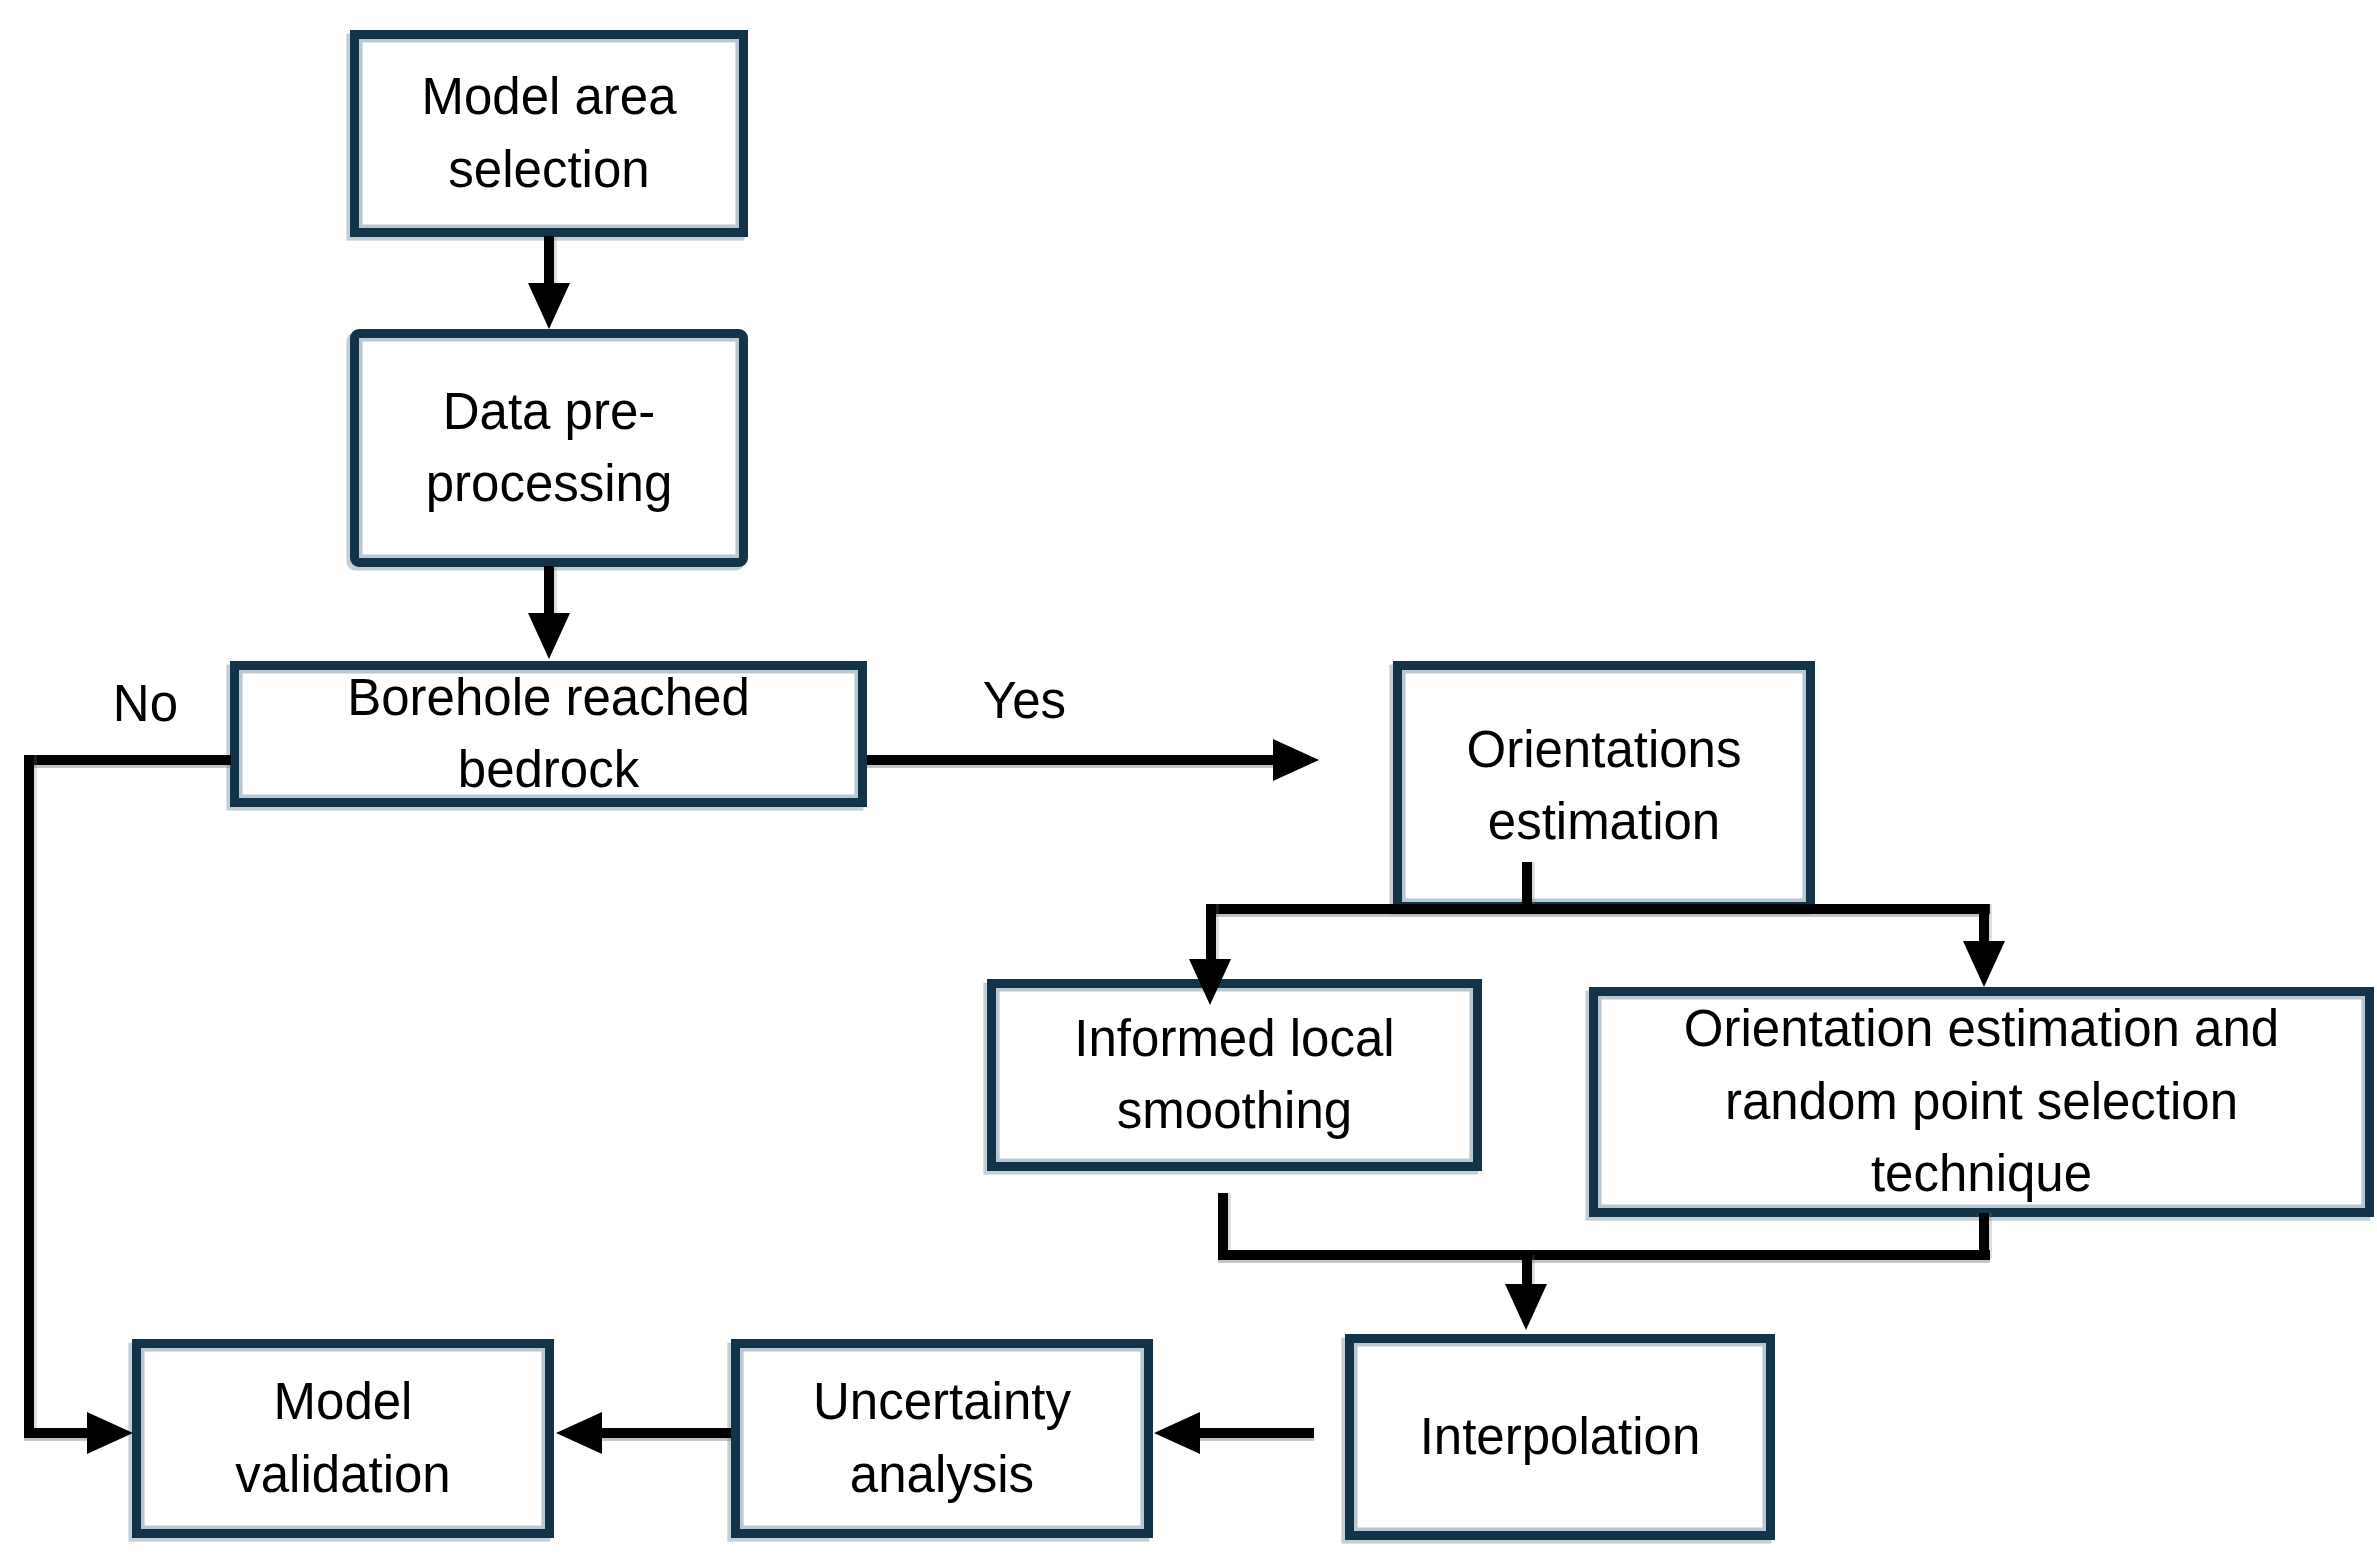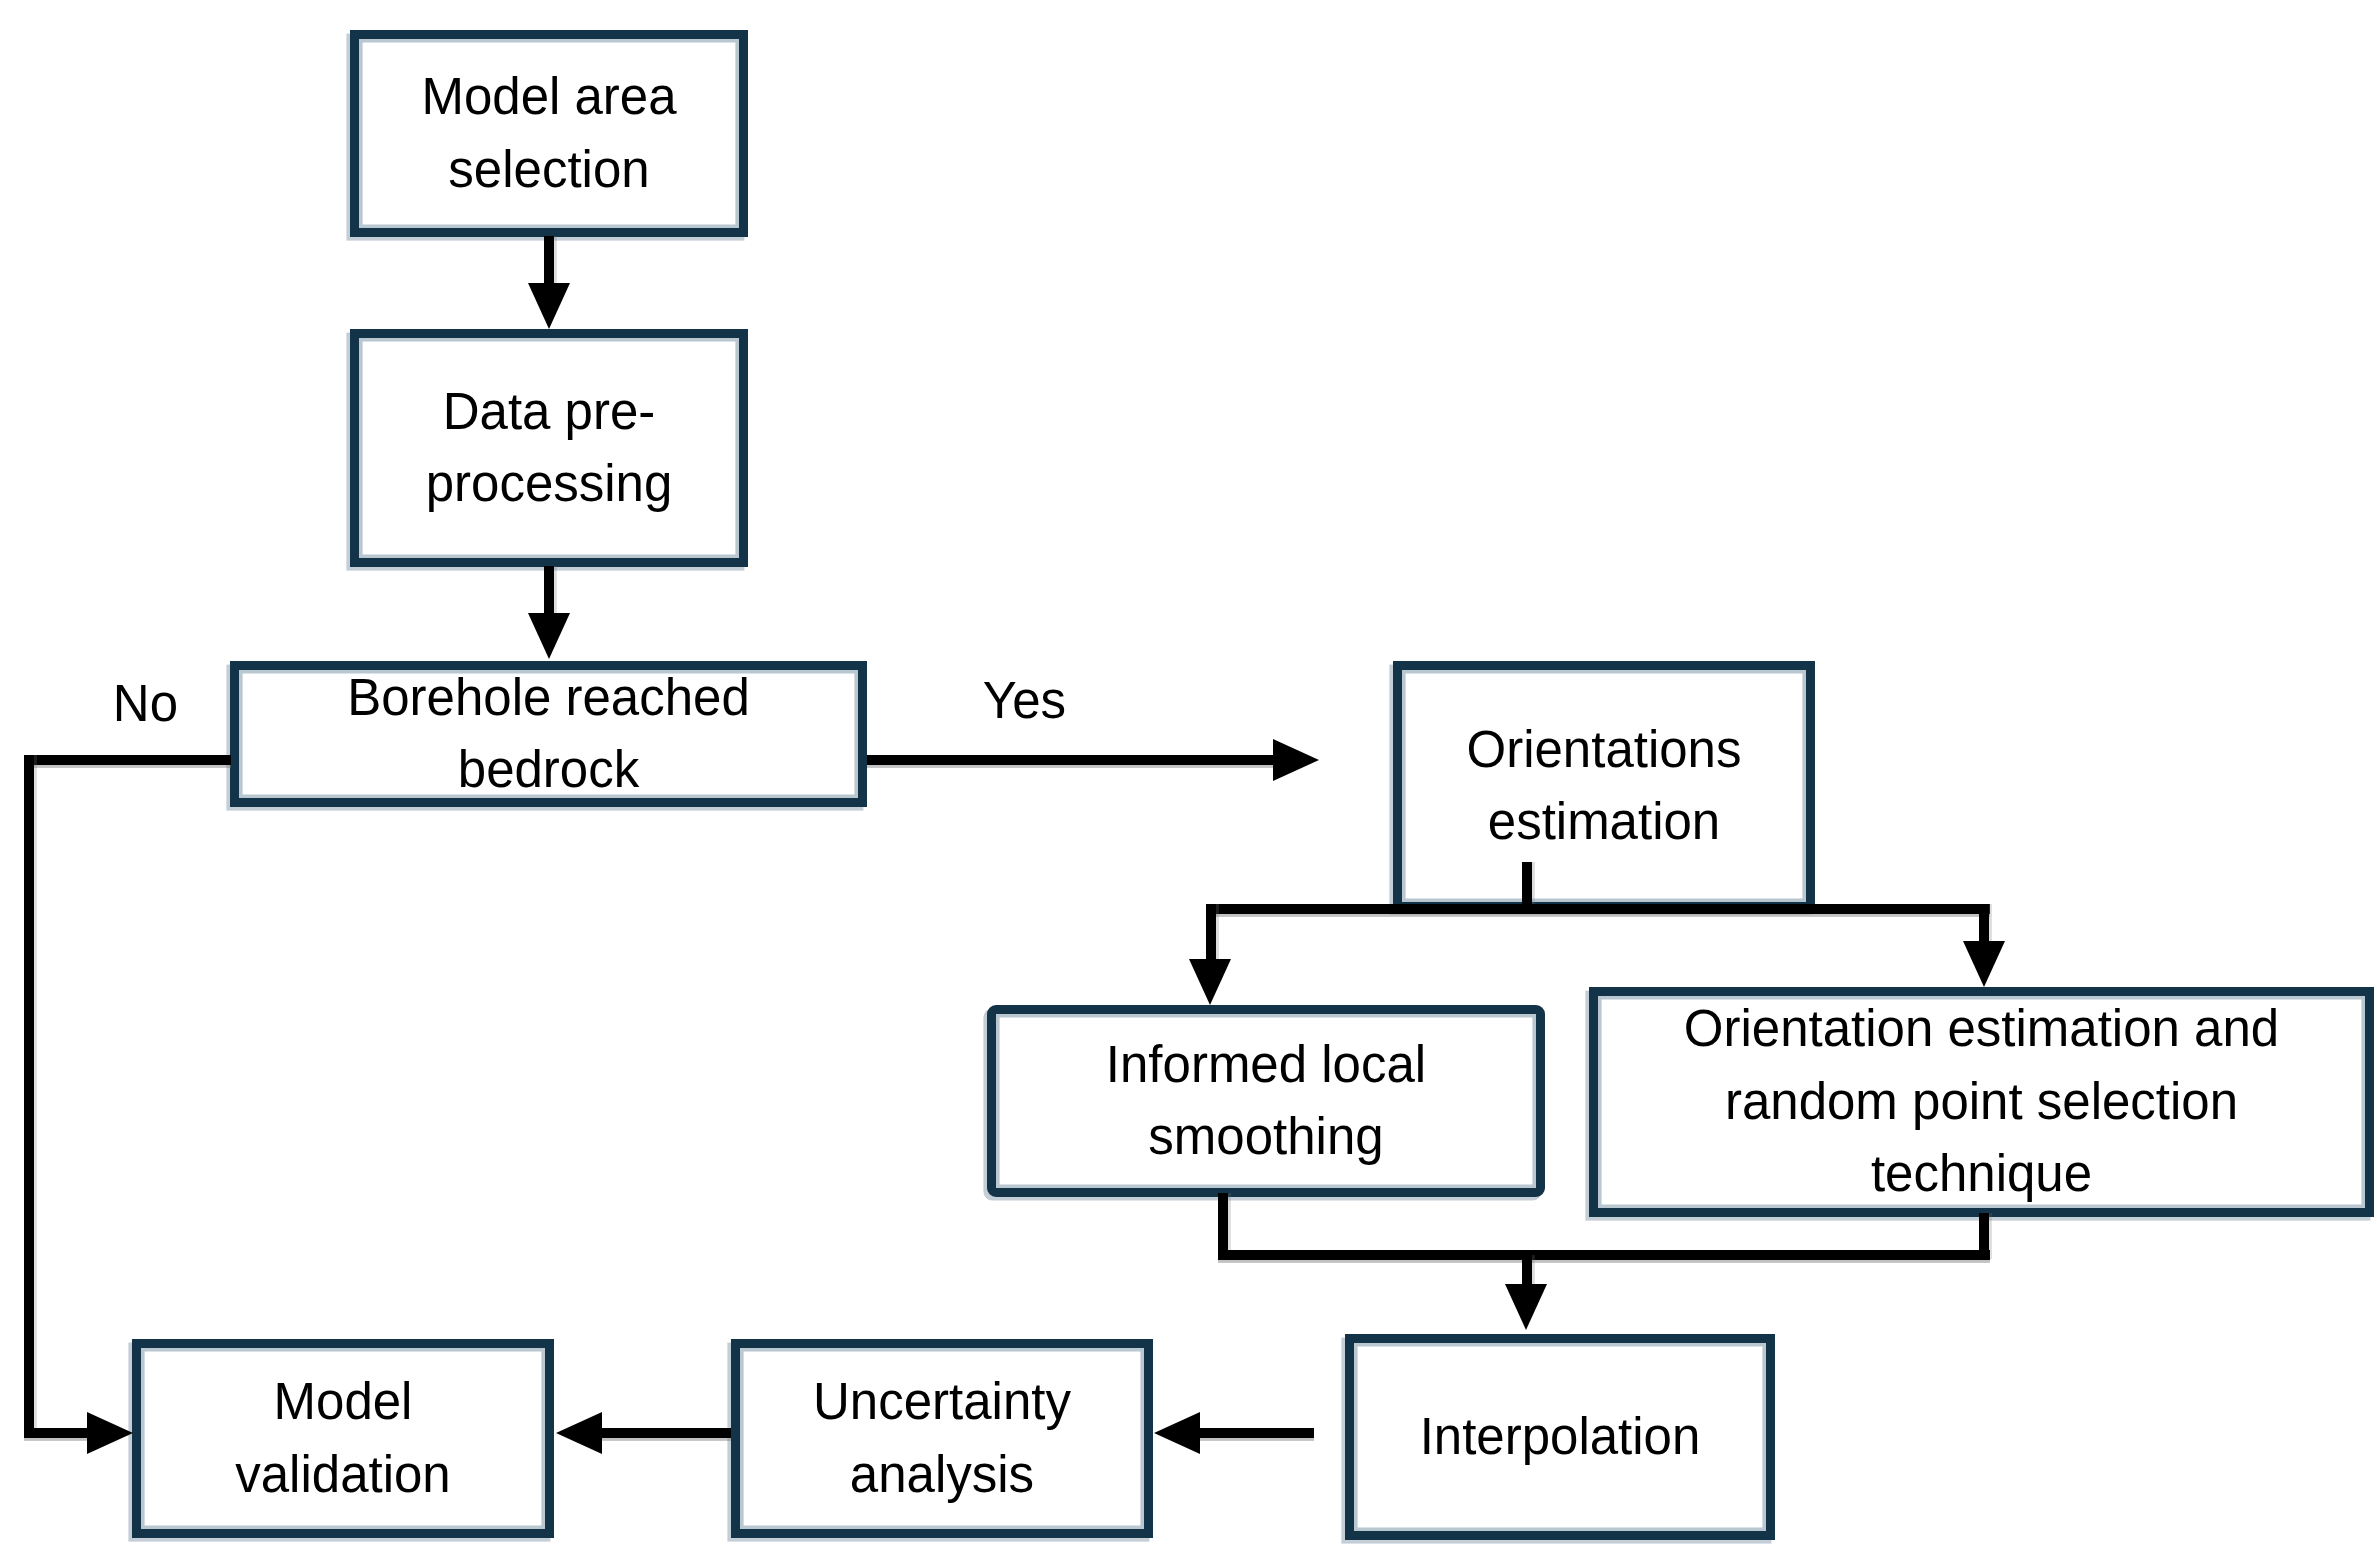--- a/index.html
+++ b/index.html
@@ -61,33 +61,33 @@
 </style>
 </head>
 <body>
 
 <div class="canvas">
 
   <div class="node" style="left:350px; top:30px; width:398px; height:207px;">
     <span>Model area selection</span>
   </div>
 
-  <div class="node" style="left:350px; top:329px; width:398px; height:238px;">
+  <div class="node" style="left:350px; top:329px; width:398px; height:238px;border-radius:9px;">
     <span>Data pre-processing</span>
   </div>
 
   <div class="node" style="left:230px; top:661px; width:637px; height:146px;">
     <span>Borehole reached bedrock</span>
   </div>
 
   <div class="node" style="left:1393px; top:661px; width:422px; height:250px;">
     <span>Orientations estimation</span>
   </div>
 
-  <div class="node" style="left:987px; top:1005px; width:558px; height:192px;border-radius:9px;">
+  <div class="node" style="left:987px; top:979px; width:495px; height:192px;">
     <span>Informed local smoothing</span>
   </div>
 
   <div class="node" style="left:1589px; top:987px; width:785px; height:230px;">
     <span>Orientation estimation and random point selection technique</span>
   </div>
 
   <div class="node" style="left:1314px; top:1334px; width:430px; height:206px;margin-left:31px;">
     <span>Interpolation</span>
   </div>

